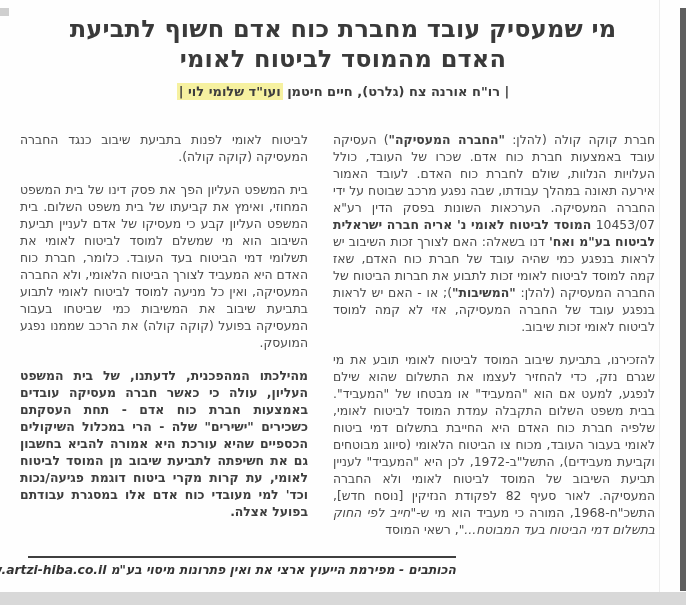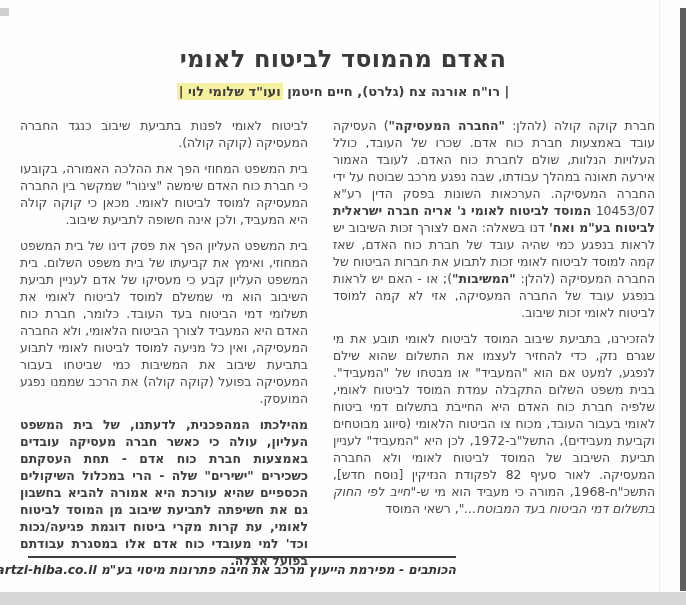--- a/index.html
+++ b/index.html
@@ -29,21 +29,21 @@
   }
   .byline .hl {
     background:var(--highlight,#f6f1a0); padding:1px 2px;
   }
   .columns {
     display:flex; gap:25px; padding:16px 31px 0 20px; align-items:flex-start;
   }
   .col-first { width:322px; flex:0 0 auto; }
   .col-second { flex:1 1 auto; }
   .columns p {
-    margin:2px 0 9px 0; text-align:justify; font-size:12.4px; line-height:17px;
+    margin:16px 0 9px 0; text-align:justify; font-size:12.4px; line-height:17px;
     color:var(--body-text,#4a4a4a);
   }
   .seg-normal { font-weight:normal; font-style:normal; }
   .seg-bold   { font-weight:bold; color:#3f3f3f; }
   .seg-italic { font-style:italic; }
 
   .footer {
     position:absolute; top:556px; left:28px; width:428px;
     border-top:2px solid #3f3f3f; padding-top:5px;
     direction:rtl; text-align:left;
@@ -55,39 +55,38 @@
 </head>
 <body>
 
 <div class="page">
 
   <div class="corner-mark"></div>
   <div class="page-edge-line"></div>
   <div class="scrollbar"></div>
 
   <h1 class="title">
-    <br>
+    <span>מי שמעסיק עובד מחברת כוח אדם חשוף לתביעת</span><br>
     <span>האדם מהמוסד לביטוח לאומי</span>
   </h1>
 
   <div class="byline">
     <span>| רו"ח אורנה צח (גלרט), חיים חיטמן </span><span class="hl">ועו"ד שלומי לוי |</span>
   </div>
 
   <div class="columns">
     <div class="col col-first">
       <p><span class="seg-normal">חברת קוקה קולה (להלן: </span><span class="seg-bold">"החברה המעסיקה"</span><span class="seg-normal">) העסיקה עובד באמצעות חברת כוח אדם. שכרו של העובד, כולל העלויות הנלוות, שולם לחברת כוח האדם. לעובד האמור אירעה תאונה במהלך עבודתו, שבה נפגע מרכב שבוטח על ידי החברה המעסיקה. הערכאות השונות בפסק הדין רע"א 10453/07 </span><span class="seg-bold">המוסד לביטוח לאומי נ' אריה חברה ישראלית לביטוח בע"מ ואח'</span><span class="seg-normal"> דנו בשאלה: האם לצורך זכות השיבוב יש לראות בנפגע כמי שהיה עובד של חברת כוח האדם, שאז קמה למוסד לביטוח לאומי זכות לתבוע את חברות הביטוח של החברה המעסיקה (להלן: </span><span class="seg-bold">"המשיבות"</span><span class="seg-normal">); או - האם יש לראות בנפגע עובד של החברה המעסיקה, אזי לא קמה למוסד לביטוח לאומי זכות שיבוב.</span></p>
       <p><span class="seg-normal">להזכירנו, בתביעת שיבוב המוסד לביטוח לאומי תובע את מי שגרם נזק, כדי להחזיר לעצמו את התשלום שהוא שילם לנפגע, למעט אם הוא "המעביד" או מבטחו של "המעביד". בבית משפט השלום התקבלה עמדת המוסד לביטוח לאומי, שלפיה חברת כוח האדם היא החייבת בתשלום דמי ביטוח לאומי בעבור העובד, מכוח צו הביטוח הלאומי (סיווג מבוטחים וקביעת מעבידים), התשל"ב-1972, לכן היא "המעביד" לעניין תביעת השיבוב של המוסד לביטוח לאומי ולא החברה המעסיקה. לאור סעיף 82 לפקודת הנזיקין [נוסח חדש], התשכ"ח-1968, המורה כי מעביד הוא מי ש-</span><span class="seg-italic">"חייב לפי החוק בתשלום דמי הביטוח בעד המבוטח..."</span><span class="seg-normal">, רשאי המוסד</span></p>
     </div>
     <div class="col col-second">
       <p><span class="seg-normal">לביטוח לאומי לפנות בתביעת שיבוב כנגד החברה המעסיקה (קוקה קולה).</span></p>
-      <p><span class="seg-normal">בית המשפט המחוזי הפך את ההלכה האמורה, בקובעו כי חברת כוח האדם שימשה "צינור" שמקשר בין החברה המעסיקה למוסד לביטוח לאומי. מכאן כי קוקה קולה היא המעביד, ולכן אינה חשופה לתביעת שיבוב.</span></p>
       <p><span class="seg-normal">בית המשפט העליון הפך את פסק דינו של בית המשפט המחוזי, ואימץ את קביעתו של בית משפט השלום. בית המשפט העליון קבע כי מעסיקו של אדם לעניין תביעת השיבוב הוא מי שמשלם למוסד לביטוח לאומי את תשלומי דמי הביטוח בעד העובד. כלומר, חברת כוח האדם היא המעביד לצורך הביטוח הלאומי, ולא החברה המעסיקה, ואין כל מניעה למוסד לביטוח לאומי לתבוע בתביעת שיבוב את המשיבות כמי שביטחו בעבור המעסיקה בפועל (קוקה קולה) את הרכב שממנו נפגע המועסק.</span></p>
       <p class="all-bold"><span class="seg-bold">מהילכתו המהפכנית, לדעתנו, של בית המשפט העליון, עולה כי כאשר חברה מעסיקה עובדים באמצעות חברת כוח אדם - תחת העסקתם כשכירים "ישירים" שלה - הרי במכלול השיקולים הכספיים שהיא עורכת היא אמורה להביא בחשבון גם את חשיפתה לתביעת שיבוב מן המוסד לביטוח לאומי, עת קרות מקרי ביטוח דוגמת פגיעה/נכות וכד' למי מעובדי כוח אדם אלו במסגרת עבודתם בפועל אצלה.</span></p>
     </div>
   </div>
 
   <div class="footer">
-    <span>הכותבים - מפירמת הייעוץ מרכב את חיבה פתרונות מיסוי בע"מ </span><span class="url">www.artzi-hiba.co.il</span>
+    <span>הכותבים - מפירמת הייעוץ ארצי את ואין פתרונות מיסוי בע"מ </span><span class="url">www.artzi-hiba.co.il</span>
   </div>
 
   <div class="bottom-strip"></div>
 </div>
 
 </body></html>

